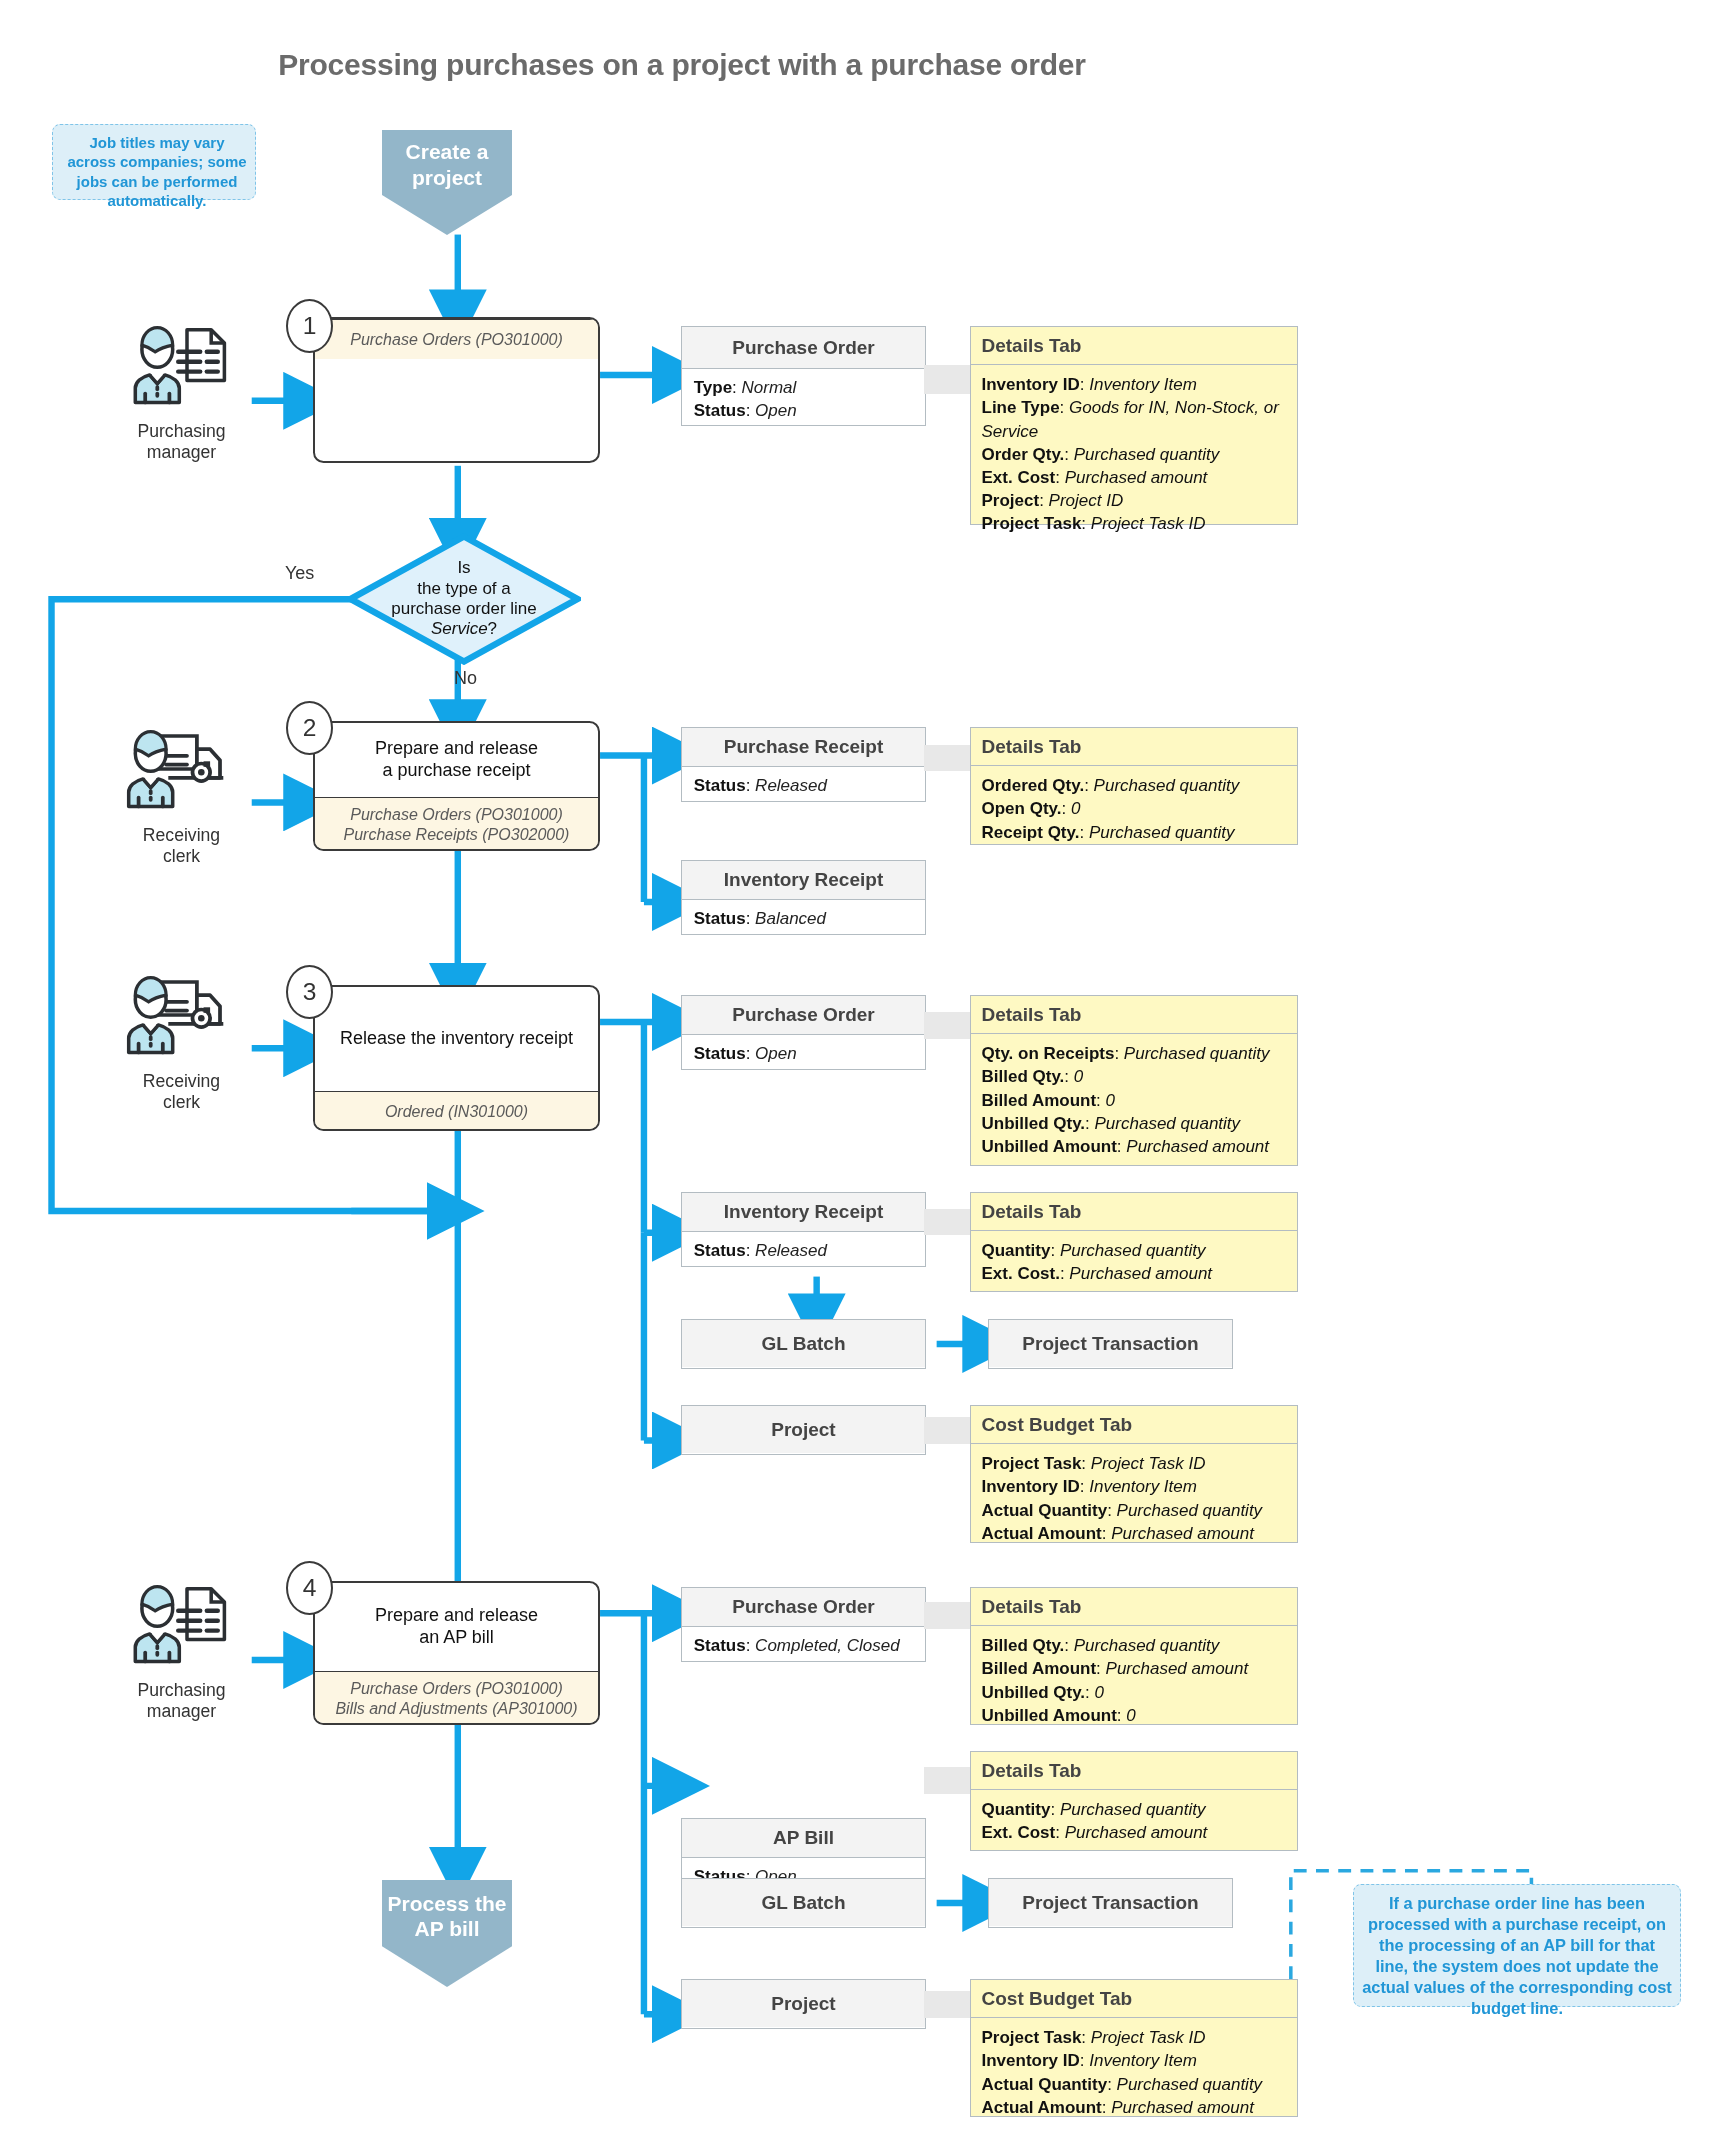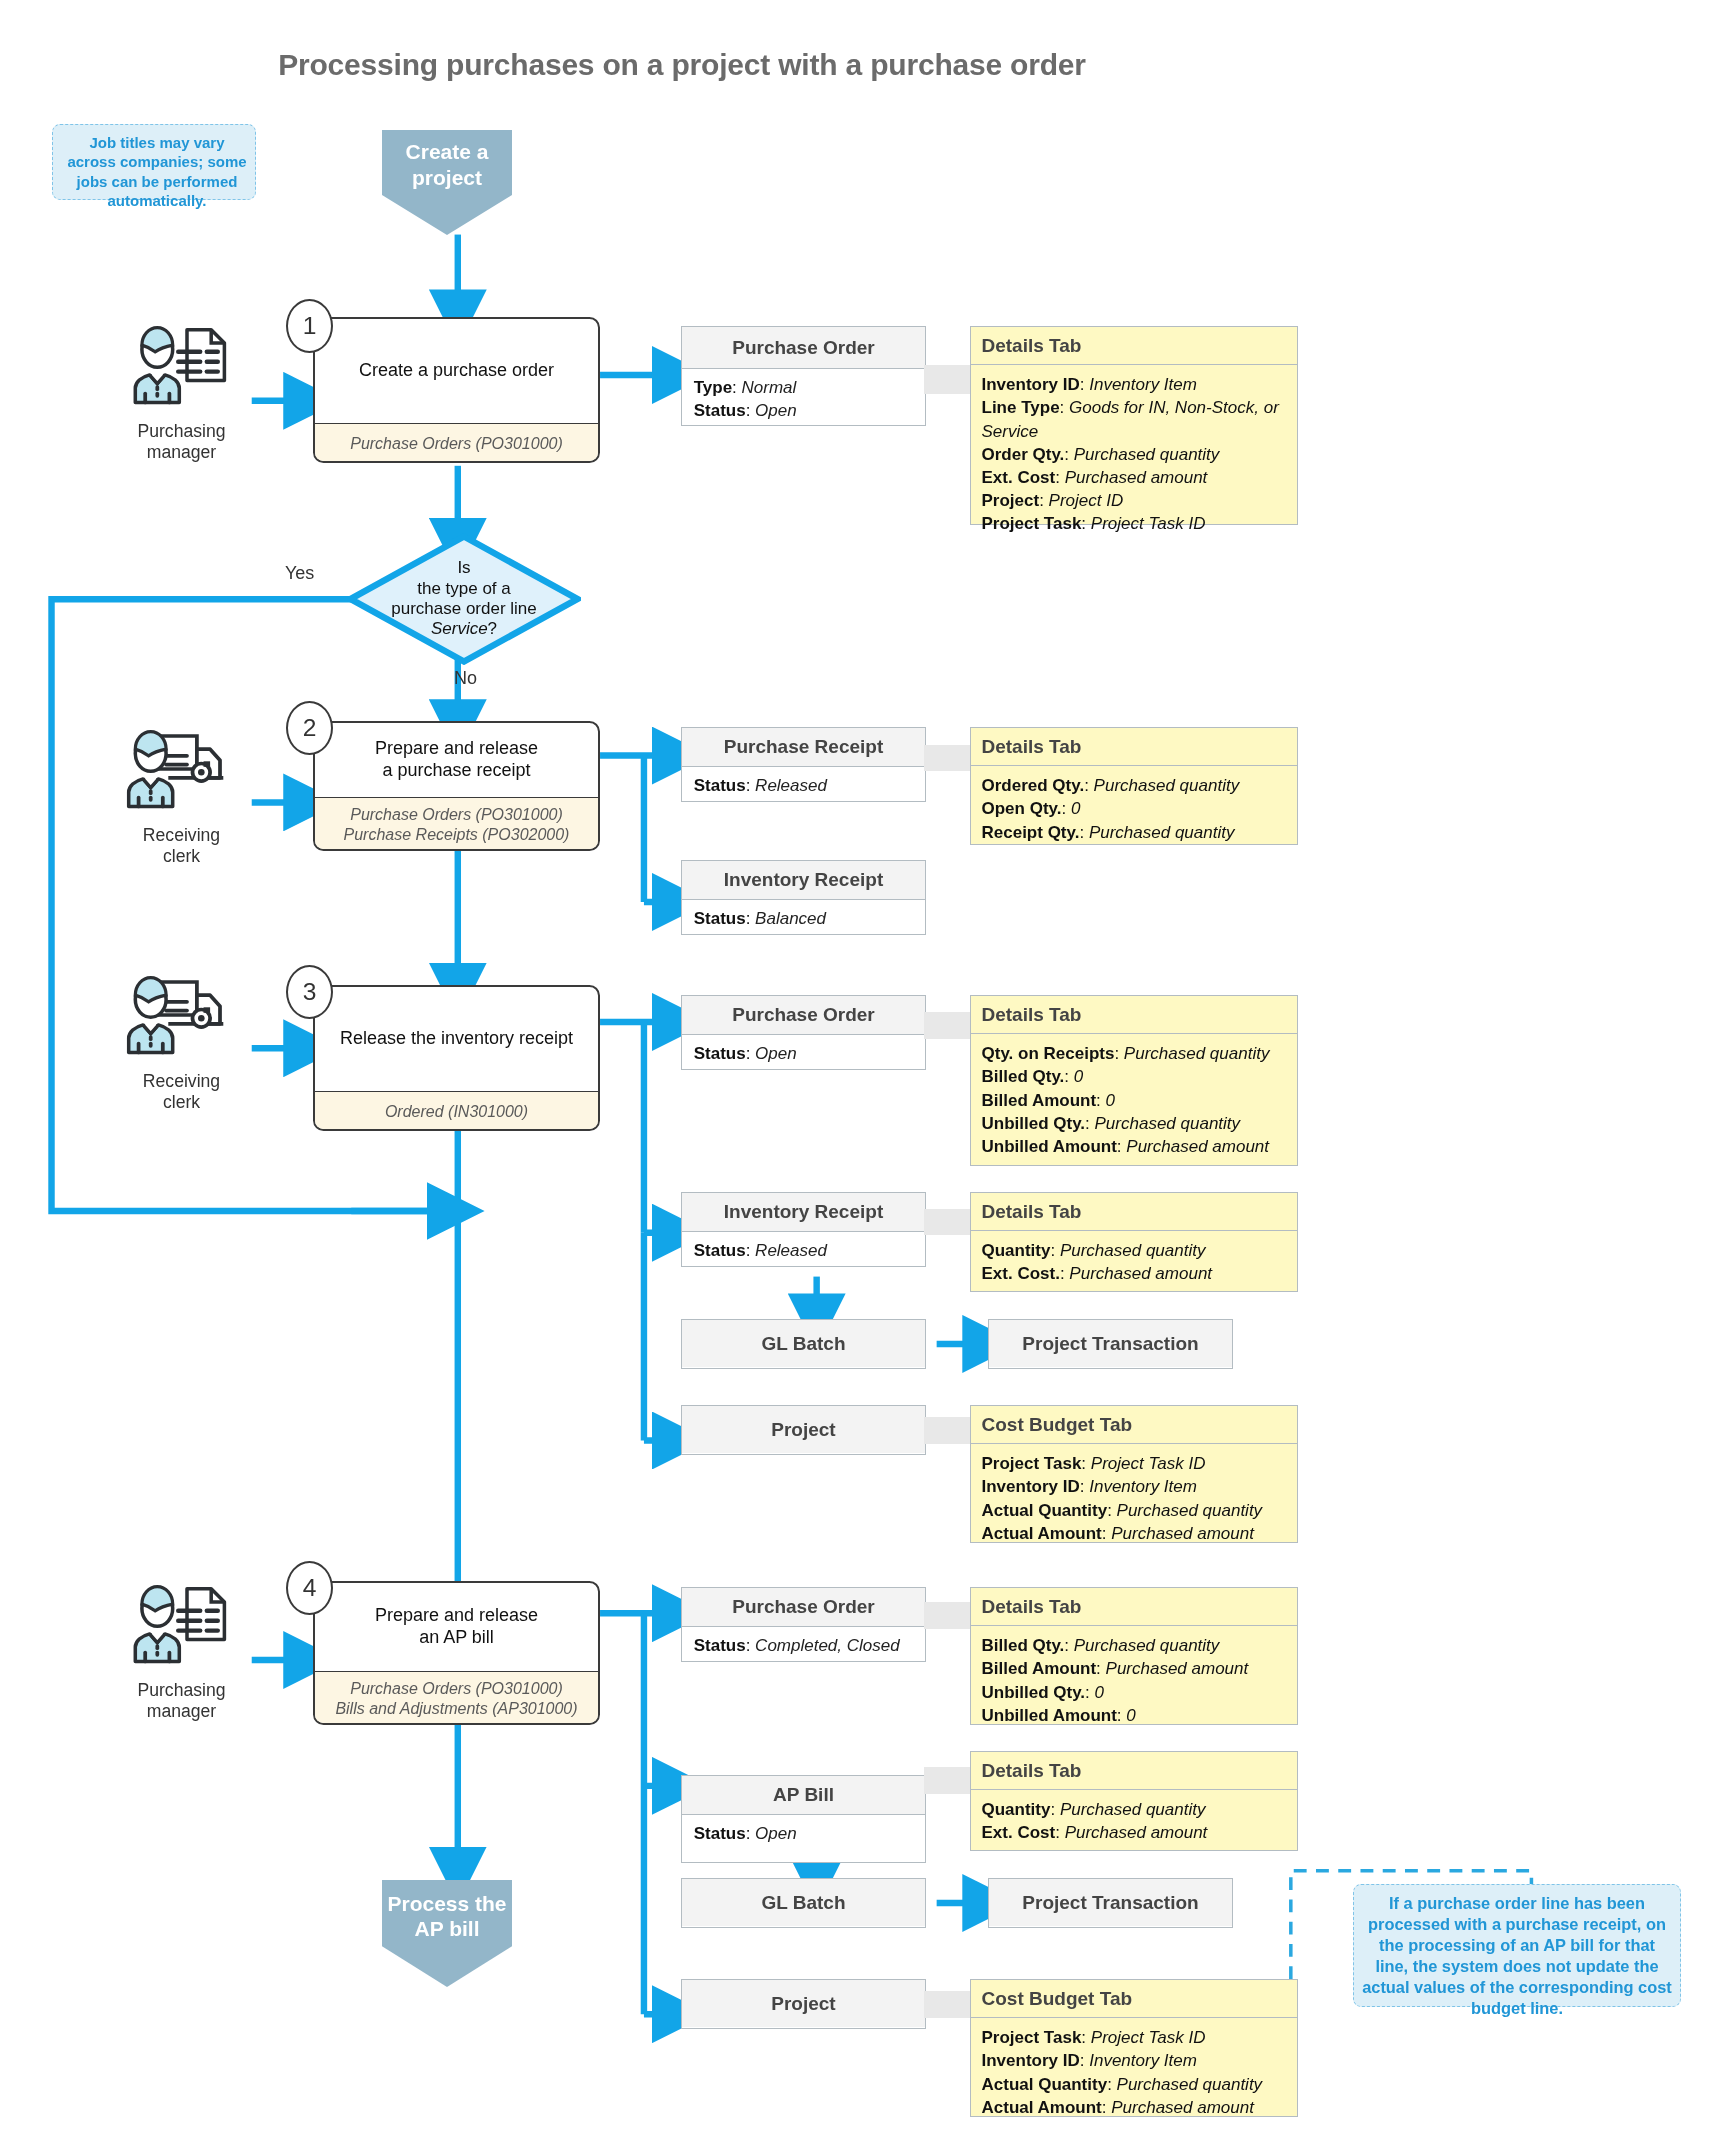--- a/index.html
+++ b/index.html
@@ -248,21 +248,20 @@
           <line x1="28" y1="66" x2="28" y2="68"></line>
       </g>
     </svg>
     <div class="lbl">Purchasing<br>manager</div>
   </div>
 
   <div class="stepnum" style="left:286px;top:299px;">
     <span>1</span>
   </div>
   <div class="step" style="left:313px;top:317px;width:287px;height:146px;">
-    <div class="act" style="height:104px;">Create a purchase order</div>
     <div class="scr" style="height:40px;">
       <span>Purchase Orders (PO301000)</span>
     </div>
   </div>
 
   <div class="card" style="left:681px;top:326px;width:245px;height:100px;">
     <div class="hd" style="height:42px;">Purchase Order</div>
     <div class="bd">
       <div><b>Type</b>: <i>Normal</i></div>
       <div><b>Status</b>: <i>Open</i></div>
@@ -417,21 +416,21 @@
   <div class="detail" style="left:970px;top:1587px;width:328px;height:138px;">
     <div class="hd">Details Tab</div>
     <div class="bd">
       <div><b>Billed Qty.</b>: <i>Purchased quantity</i></div>
       <div><b>Billed Amount</b>: <i>Purchased amount</i></div>
       <div><b>Unbilled Qty.</b>: <i>0</i></div>
       <div><b>Unbilled Amount</b>: <i>0</i></div>
     </div>
   </div>
 
-  <div class="card" style="left:681px;top:1775px;width:245px;height:88px;">
+  <div class="card" style="left:681px;top:1818px;width:245px;height:88px;">
     <div class="hd" style="height:39px;">AP Bill</div>
     <div class="bd">
       <div><b>Status</b>: <i>Open</i></div>
     </div>
   </div>
   <div class="connector" style="left:924px;top:1767px;width:48px;height:27px;"></div>
 
   <div class="detail" style="left:970px;top:1751px;width:328px;height:100px;">
     <div class="hd">Details Tab</div>
     <div class="bd">

